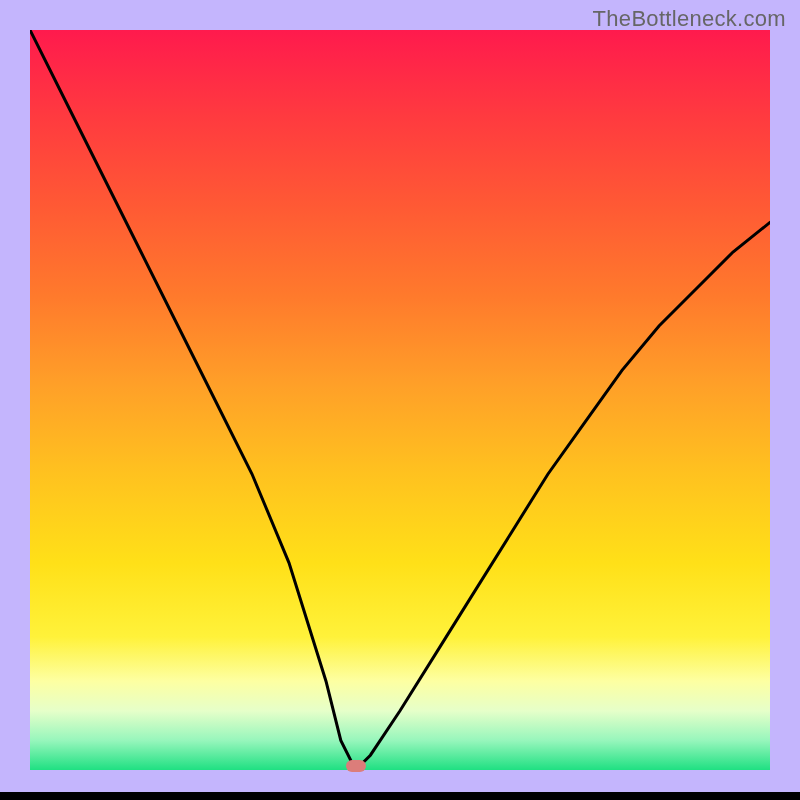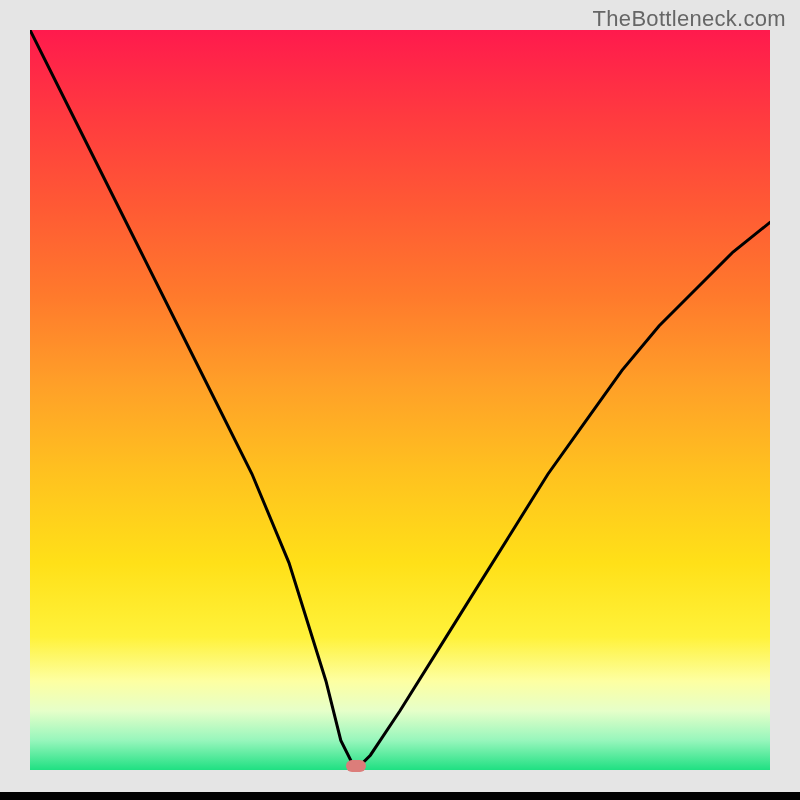--- a/index.html
+++ b/index.html
@@ -8,21 +8,21 @@
     width: 800px;
     height: 800px;
     background: #000;
     font-family: Arial, Helvetica, sans-serif;
     overflow: hidden;
   }
   .frame {
     position: relative;
     width: 800px;
     height: 792px;
-    background: #e5e5e5;
+    background: #c4b5fd;
   }
   .watermark {
     position: absolute;
     top: 6px;
     right: 14px;
     color: #666666;
     font-size: 22px;
     font-weight: 500;
     letter-spacing: 0.3px;
     z-index: 5;

